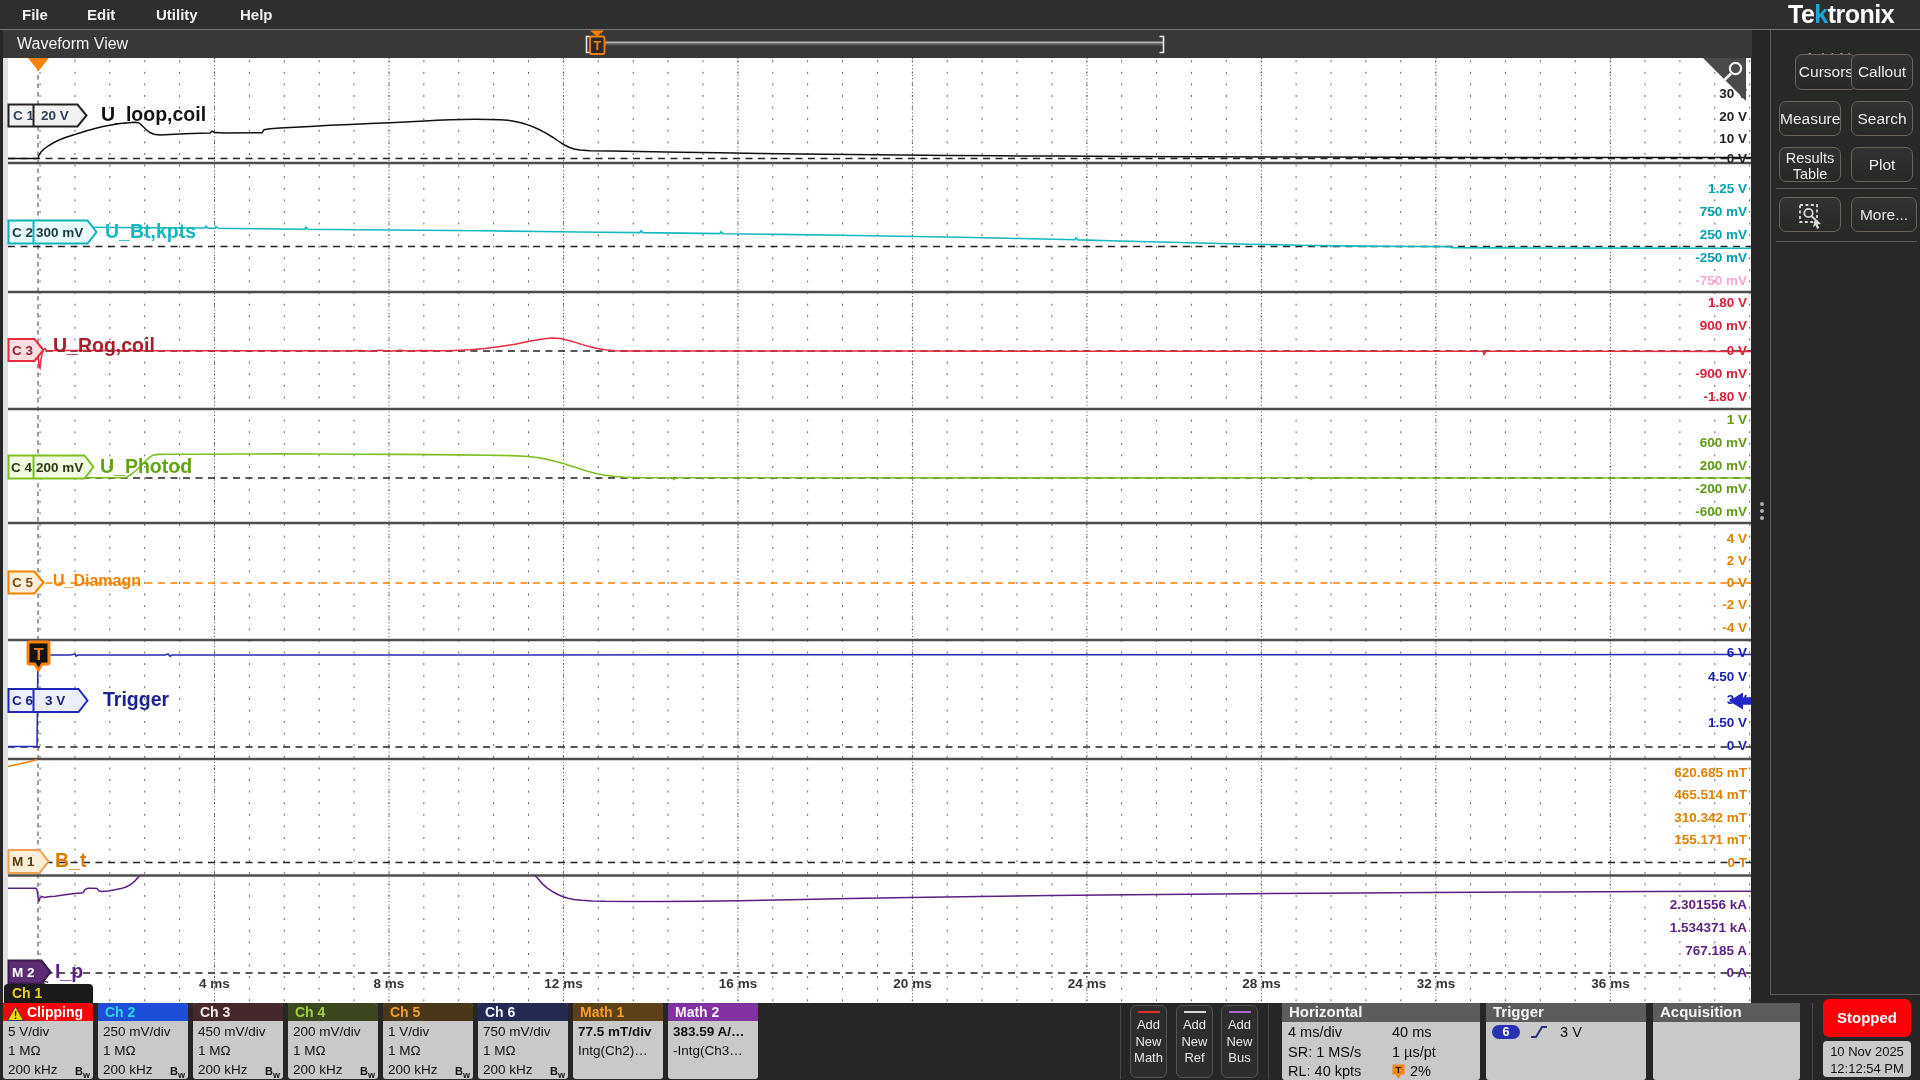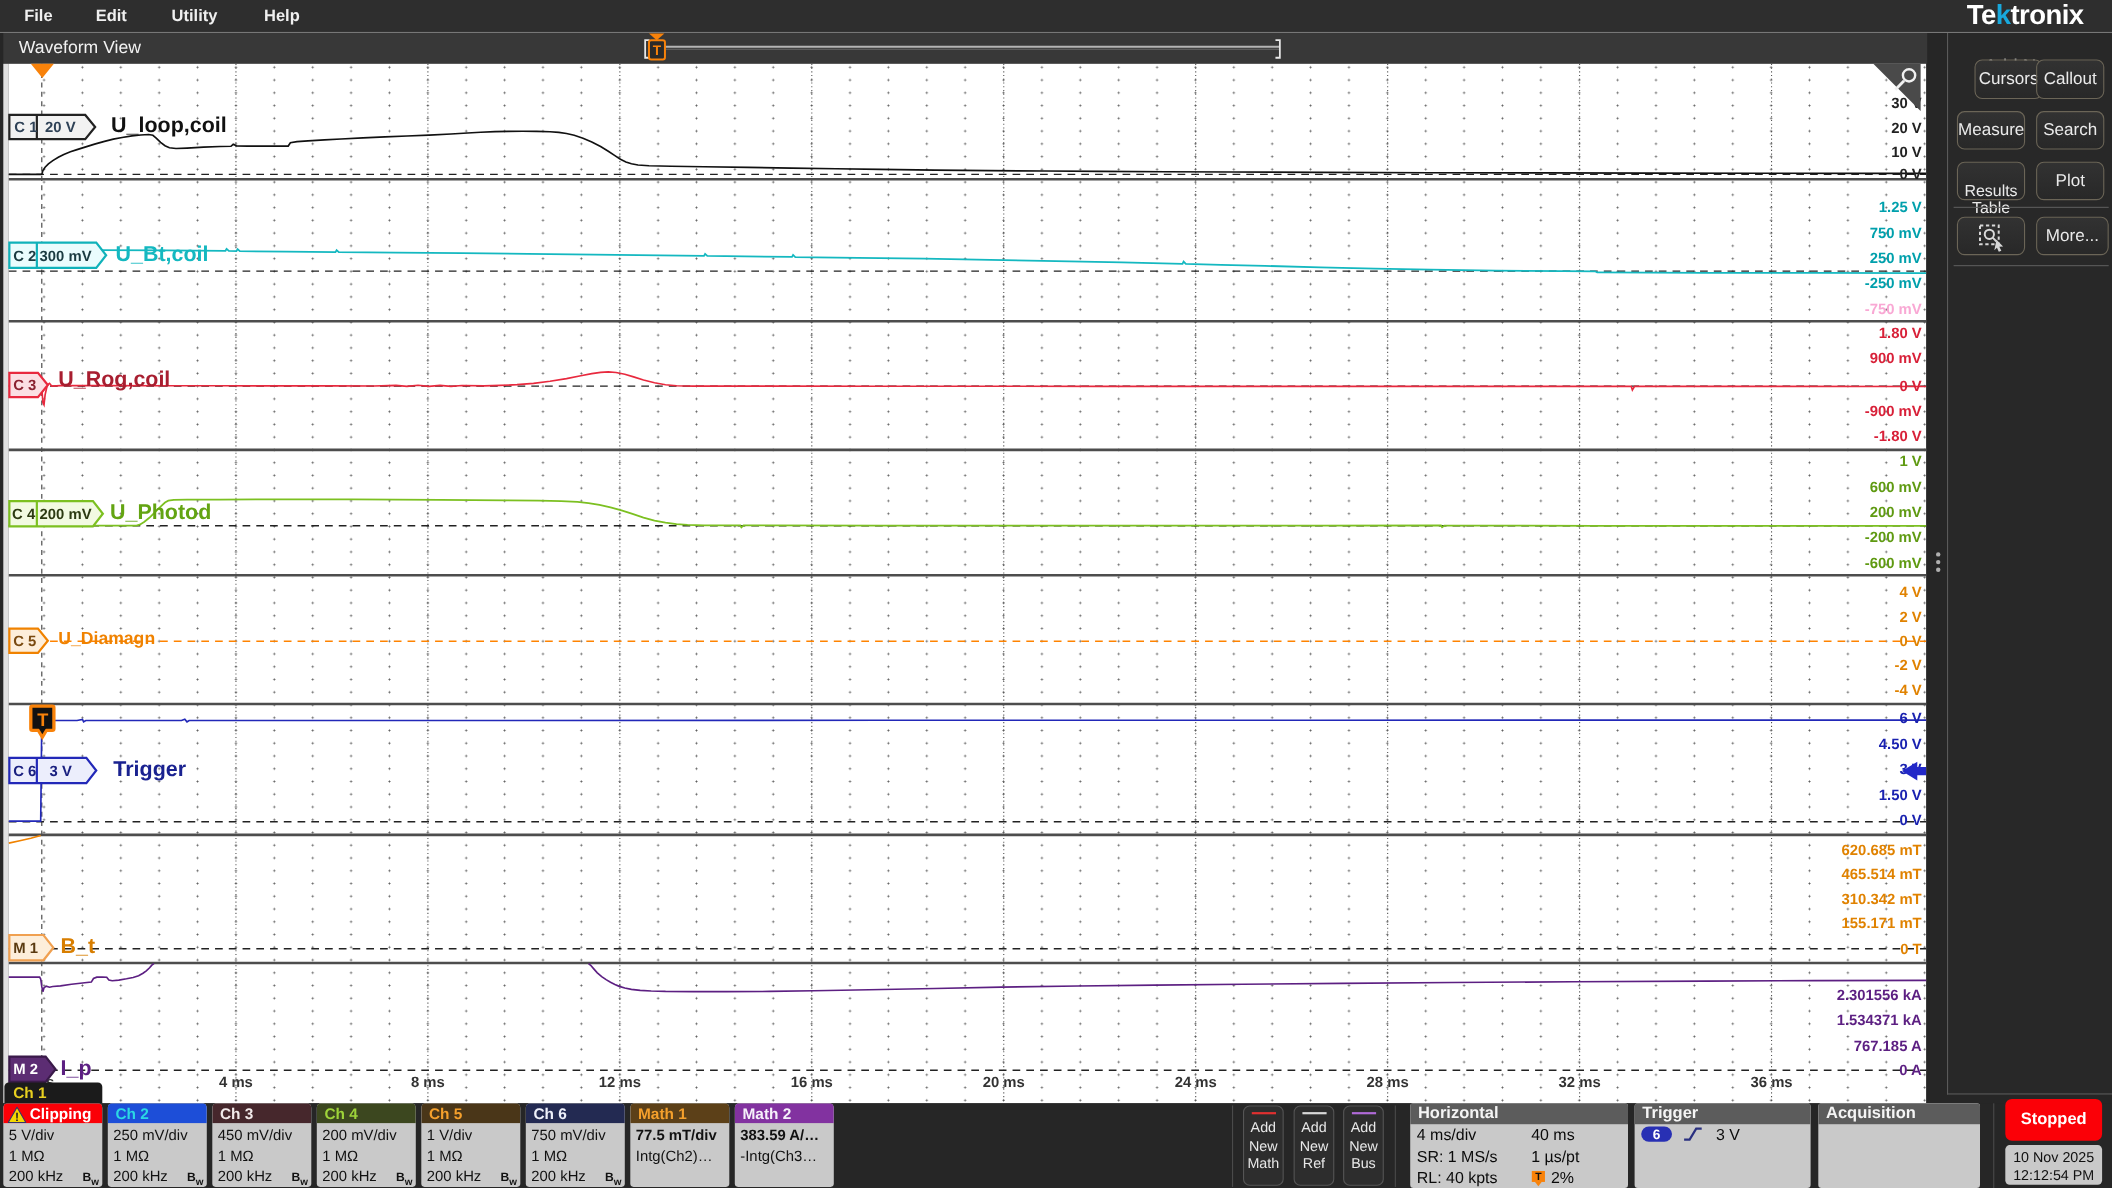--- a/index.html
+++ b/index.html
@@ -105,21 +105,21 @@
 <polygon points="590,30.5 604,30.5 597,36.5" fill="#f8820a"></polygon>
 <rect x="590" y="36.5" width="14.5" height="17.5" rx="2" fill="#2a2a2a" stroke="#f8820a" stroke-width="1.8"></rect>
 <text x="597.3" y="50" font-size="12.5" font-weight="bold" fill="#f8820a" text-anchor="middle" font-family="Liberation Sans,sans-serif">T</text>
 
 <circle cx="1762" cy="504" r="2" fill="#b0b0b0"></circle>
     <circle cx="1762" cy="511" r="2" fill="#b0b0b0"></circle>
     <circle cx="1762" cy="518" r="2" fill="#b0b0b0"></circle>
 </svg>
 
 <div class="lbl" style="left:101px;top:103px;font-size:19.5px;color:#111">U_loop,coil</div>
-<div class="lbl" style="left:105px;top:220px;font-size:19.5px;color:#14b8c0">U_Bt,coil</div>
+<div class="lbl" style="left:105px;top:220px;font-size:19.5px;color:#14b8c0">U_Bt,kpts</div>
 <div class="lbl" style="left:53px;top:334px;font-size:19.5px;color:#a81e30">U_Rog,coil</div>
 <div class="lbl" style="left:100px;top:455px;font-size:19.5px;color:#63a412">U_Photod</div>
 <div class="lbl" style="left:53px;top:572px;font-size:16px;color:#f08200">U_Diamagn</div>
 <div class="lbl" style="left:103px;top:688px;font-size:19.5px;color:#1a2290">Trigger</div>
 <div class="lbl" style="left:55px;top:849px;font-size:19.5px;color:#d87e00">B_t</div>
 <div class="lbl" style="left:55px;top:960px;font-size:19.5px;color:#5c1f82">I_p</div>
 
 <div class="scale" style="left:1587px;top:87px;color:#222">30 V</div>
 <div class="scale" style="left:1587px;top:110px;color:#222">20 V</div>
 <div class="scale" style="left:1587px;top:132px;color:#222">10 V</div>
@@ -203,21 +203,21 @@
 <polygon points="1703,58 1746,58 1746,101" fill="#4a4a4a"></polygon>
 <circle cx="1735.5" cy="68.5" r="5.6" fill="none" stroke="#f0f0f0" stroke-width="2.2"></circle>
 <line x1="1731" y1="73.5" x2="1723" y2="81.5" stroke="#f0f0f0" stroke-width="2.6"></line>
 </svg>
 <div id="rpanel">
 <div style="position:absolute;left:33px;top:20px;font-size:17px;font-weight:normal;color:#a3a3a3">Add New...</div>
 <div class="rbtn" style="left:24px;top:24px;width:62px;height:36px;line-height:34px">Cursors</div>
 <div class="rbtn" style="left:80px;top:24px;width:62px;height:36px;line-height:34px">Callout</div>
 <div class="rbtn" style="left:8px;top:71px;width:62px;height:35px;line-height:33px">Measure</div>
 <div class="rbtn" style="left:80px;top:71px;width:62px;height:35px;line-height:33px">Search</div>
-<div class="rbtn" style="left:8px;top:117px;width:62px;height:35px;line-height:16px;padding-top:18px;font-size:14.5px">Results<br>Table</div>
+<div class="rbtn" style="left:8px;top:117px;width:62px;height:35px;line-height:16px;padding-top:2px;font-size:14.5px">Results<br>Table</div>
 <div class="rbtn" style="left:80px;top:117px;width:62px;height:35px;line-height:33px">Plot</div>
 <div style="position:absolute;left:5px;top:158px;width:141px;height:1px;background:#5a5a5a"></div>
 <div class="rbtn" style="left:8px;top:167px;width:62px;height:35px;text-align:center">
 <svg width="30" height="28" viewBox="0 0 30 28" style="margin-top:3px;display:inline-block">
 <rect x="5" y="4" width="17" height="17" fill="none" stroke="#d8d8d8" stroke-width="1.8" stroke-dasharray="3 2.4"></rect>
 <circle cx="13.5" cy="12" r="4.2" fill="none" stroke="#d8d8d8" stroke-width="1.8"></circle>
 <line x1="16.5" y1="15" x2="20" y2="18.5" stroke="#d8d8d8" stroke-width="1.8"></line>
 <path d="M20,17 l6,6 l-3.4,0.3 l1.8,3.6 l-2.3,1 l-1.7,-3.7 l-2.4,2.4 z" fill="#d8d8d8"></path>
 </svg></div>
 <div class="rbtn" style="left:80px;top:167px;width:66px;height:35px;line-height:33px">More...</div>

